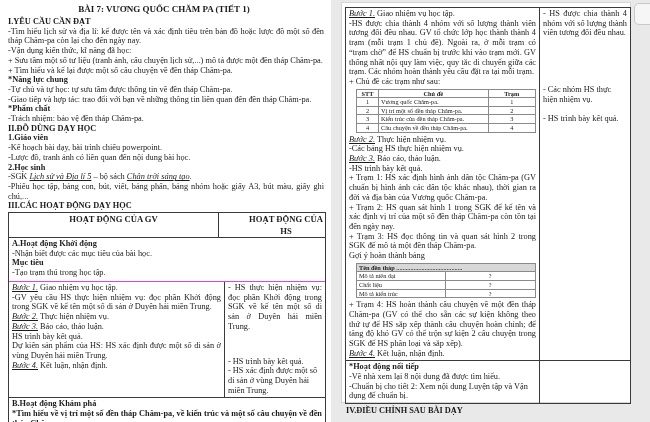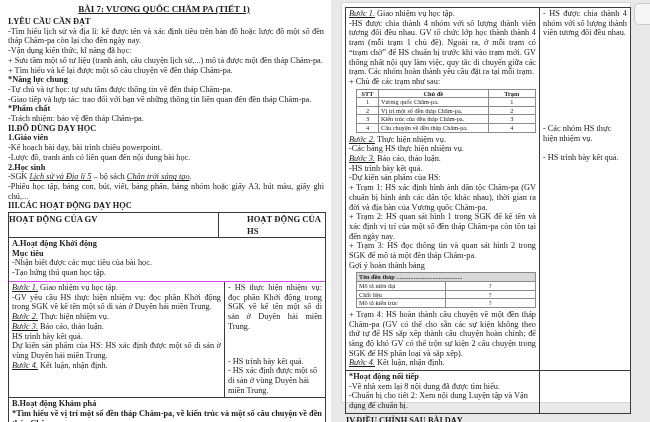--- a/index.html
+++ b/index.html
@@ -6,46 +6,46 @@
   body{
     width:650px;height:422px;overflow:hidden;position:relative;
     background:#e9e9e9;
     font-family:"Liberation Serif","DejaVu Serif",serif;
     color:#1b1b1b;
   }
   .page{position:absolute;background:#fff;box-sizing:border-box;}
   #pgL{left:0;top:0;width:331px;height:434px;padding:3px 7px 0 8px;}
   #pgR{left:341px;top:2px;width:290px;height:401px;border:1px solid #d6d6d6;padding:4px 2px 0 3px;}
   .gray-strip{position:absolute;background:#e9e9e9;}
-  .title{text-align:center;font-weight:bold;font-size:9px;line-height:11px;margin:1px 4px 2px 0;text-decoration:underline;}
+  .title{text-align:center;font-weight:bold;font-size:9px;line-height:11px;margin:1px 4px 2px 0;}
   .ln{font-size:8.3px;line-height:9.7px;}
   .ln .i{font-style:italic;text-decoration:underline;}
   .b{font-weight:bold;}
   .j{text-align:justify;}
   
   .tbl{border:1px solid #3a3a3a;}
   #tblL{width:316px;margin-top:1px;}
-  .hdr{display:flex;font-weight:bold;border-bottom:1px solid #3a3a3a;gap:28px;}
+  .hdr{display:flex;font-weight:bold;text-align:center;border-bottom:1px solid #3a3a3a;gap:28px;}
   .hdr>div{font-size:8.6px;line-height:12px;}
   #tblL .hdr>div:first-child{width:209px;border-right:1px solid #3a3a3a;}
   #tblL .hdr>div:last-child{flex:1;}
   .cellpad{padding:1px 3px 2px 3px;}
   .rowA{border-bottom:1px solid #d946ef;min-height:40px;}
   .row2{display:flex;border-bottom:1px solid #3a3a3a;}
   .row2 .gv{width:209px;border-right:1px solid #3a3a3a;min-height:85px;}
   .row2 .hs{flex:1;}
   .lhs .ln:nth-child(2){margin-top:25px;}
   
   #tblR{width:284px;}
   .rowR{display:flex;}
   .rowR .gv{width:187px;border-right:1px solid #3a3a3a;}
   .rowR .hs{flex:1;}
   #rowMain{border-bottom:1px solid #3a3a3a;}
   #rowMain .gv{min-height:320px;}
-  .rhs .ln:nth-child(2){margin-top:86px;}
+  .rhs .ln:nth-child(2){margin-top:47px;}
   .rhs .ln:nth-child(3){margin-top:9px;}
   
   table.mini{border-collapse:collapse;font-size:6.3px;line-height:7.6px;margin:2px 0 2px 7px;}
   table.mini th,table.mini td{border:1px solid #8a8a8a;padding:0px 2px;vertical-align:top;}
   table.mini th{font-weight:bold;text-align:center;}
   #stationTbl td:first-child,#stationTbl td:last-child{text-align:center;width:18px;}
   #stationTbl td:nth-child(2){width:122px;}
   #stationTbl td:last-child{width:48px;}
   #hintTbl .hint-hd{background:#d8d8d8;font-weight:bold;text-align:left;}
   #hintTbl td:first-child{width:84px;}
@@ -81,23 +81,23 @@
       <div class="ln b"><span>III.CÁC HOẠT ĐỘNG DẠY HỌC</span></div>
     </div>
 
   <div class="tbl" id="tblL">
     <div class="hdr">
       <div>HOẠT ĐỘNG CỦA GV</div>
       <div>HOẠT ĐỘNG CỦA HS</div>
     </div>
     <div class="rowA cellpad">
         <div class="ln b"><span>A.Hoạt động Khởi động</span></div>
+        <div class="ln"><span>-Nhận biết được các mục tiêu của bài học.</span></div>
         <div class="ln b"><span>Mục tiêu</span></div>
-        <div class="ln"><span>-Nhận biết được các mục tiêu của bài học.</span></div>
-        <div class="ln"><span>-Tạo hứng thú quan học tập.</span></div>
+        <div class="ln"><span>-Tạo trạm thú trong học tập.</span></div>
       </div>
     <div class="row2">
       <div class="gv cellpad">
           <div class="ln"><span class="i">Bước 1.</span><span> Giao nhiệm vụ học tập.</span></div>
           <div class="ln j"><span>-GV yêu cầu HS thực hiện nhiệm vụ: đọc phần Khởi động trong SGK về kể tên một số di sản ở Duyên hải miền Trung.</span></div>
           <div class="ln"><span class="i">Bước 2.</span><span> Thực hiện nhiệm vụ.</span></div>
           <div class="ln"><span class="i">Bước 3.</span><span> Báo cáo, thảo luận.</span></div>
           <div class="ln"><span>HS trình bày kết quả.</span></div>
           <div class="ln j"><span>Dự kiến sản phẩm của HS: HS xác định được một số di sản ở vùng Duyên hải miền Trung.</span></div>
           <div class="ln"><span class="i">Bước 4.</span><span> Kết luận, nhận định.</span></div>
@@ -155,21 +155,20 @@
                 <td>Câu chuyện về đền tháp Chăm-pa.</td>
                 <td>4</td>
               </tr>
             </tbody>
         </table>
         <div>
             <div class="ln"><span class="i">Bước 2.</span><span> Thực hiện nhiệm vụ.</span></div>
             <div class="ln"><span>-Các bảng HS thực hiện nhiệm vụ.</span></div>
             <div class="ln"><span class="i">Bước 3.</span><span> Báo cáo, thảo luận.</span></div>
             <div class="ln"><span>-HS trình bày kết quả.</span></div>
-            <div class="ln"><span>-Dự kiến sản phẩm của HS:</span></div>
             <div class="ln j"><span>+ Trạm 1: HS xác định hình ảnh dân tộc Chăm-pa (GV chuẩn bị hình ảnh các dân tộc khác nhau), thời gian ra đời và địa bàn của Vương quốc Chăm-pa.</span></div>
             <div class="ln j"><span>+ Trạm 2: HS quan sát hình 1 trong SGK để kể tên và xác định vị trí của một số đền tháp Chăm-pa còn tồn tại đến ngày nay.</span></div>
             <div class="ln j"><span>+ Trạm 3: HS đọc thông tin và quan sát hình 2 trong SGK để mô tả một đền tháp Chăm-pa.</span></div>
             <div class="ln"><span>Gợi ý hoàn thành bảng</span></div>
           </div>
         <table class="mini" id="hintTbl">
           <thead>
             <tr>
               <th colspan="2" class="hint-hd"><span>Tên đền tháp</span><span> ..........................................</span></th>
             </tr>

